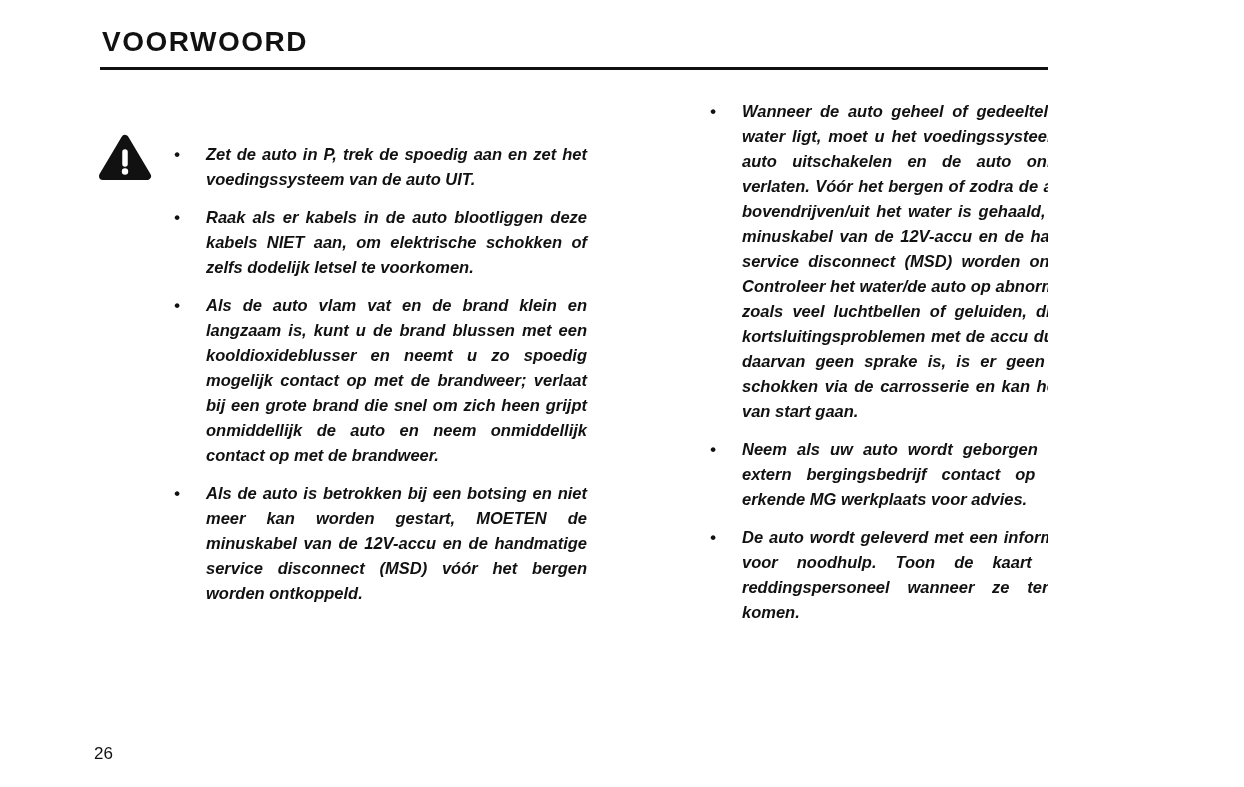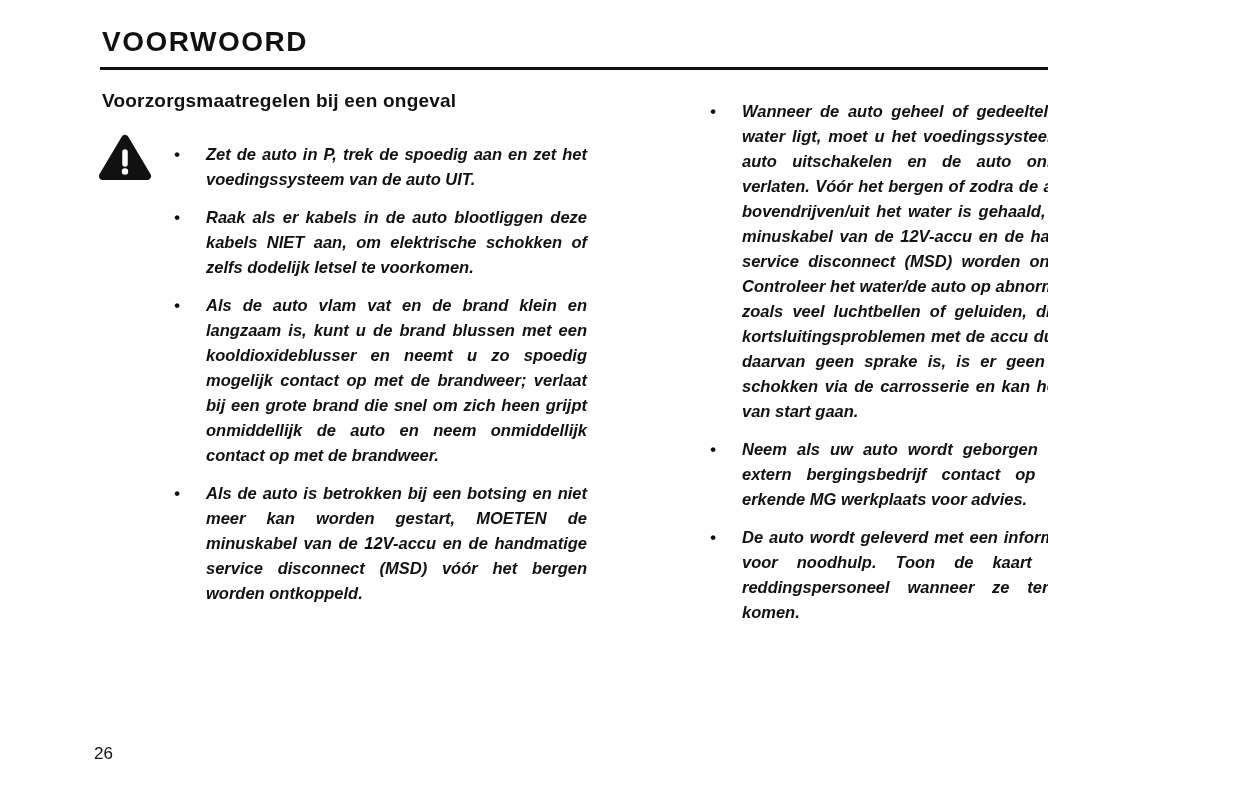--- a/index.html
+++ b/index.html
@@ -44,21 +44,20 @@
   }
 </style>
 </head>
 <body>
 
 <div class="page">
 
   <h1 class="title">VOORWOORD</h1>
   <div class="rule"></div>
 
-  <h2 class="section-heading">Voorzorgsmaatregelen bij een ongeval</h2>
 
   <div class="warning-icon-wrap">
     <svg width="54" height="50" viewBox="0 0 54 50" xmlns="http://www.w3.org/2000/svg" aria-hidden="true">
       <path d="M27 6 L49 43 L5 43 Z" fill="#111" stroke="#111" stroke-width="8" stroke-linejoin="round"></path>
       <path d="M27 19 L27 31" stroke="#ffffff" stroke-width="5.5" stroke-linecap="round"></path>
       <circle cx="27" cy="38.5" r="3.2" fill="#ffffff"></circle>
     </svg>
   </div>
 
   <div class="list list-left">

